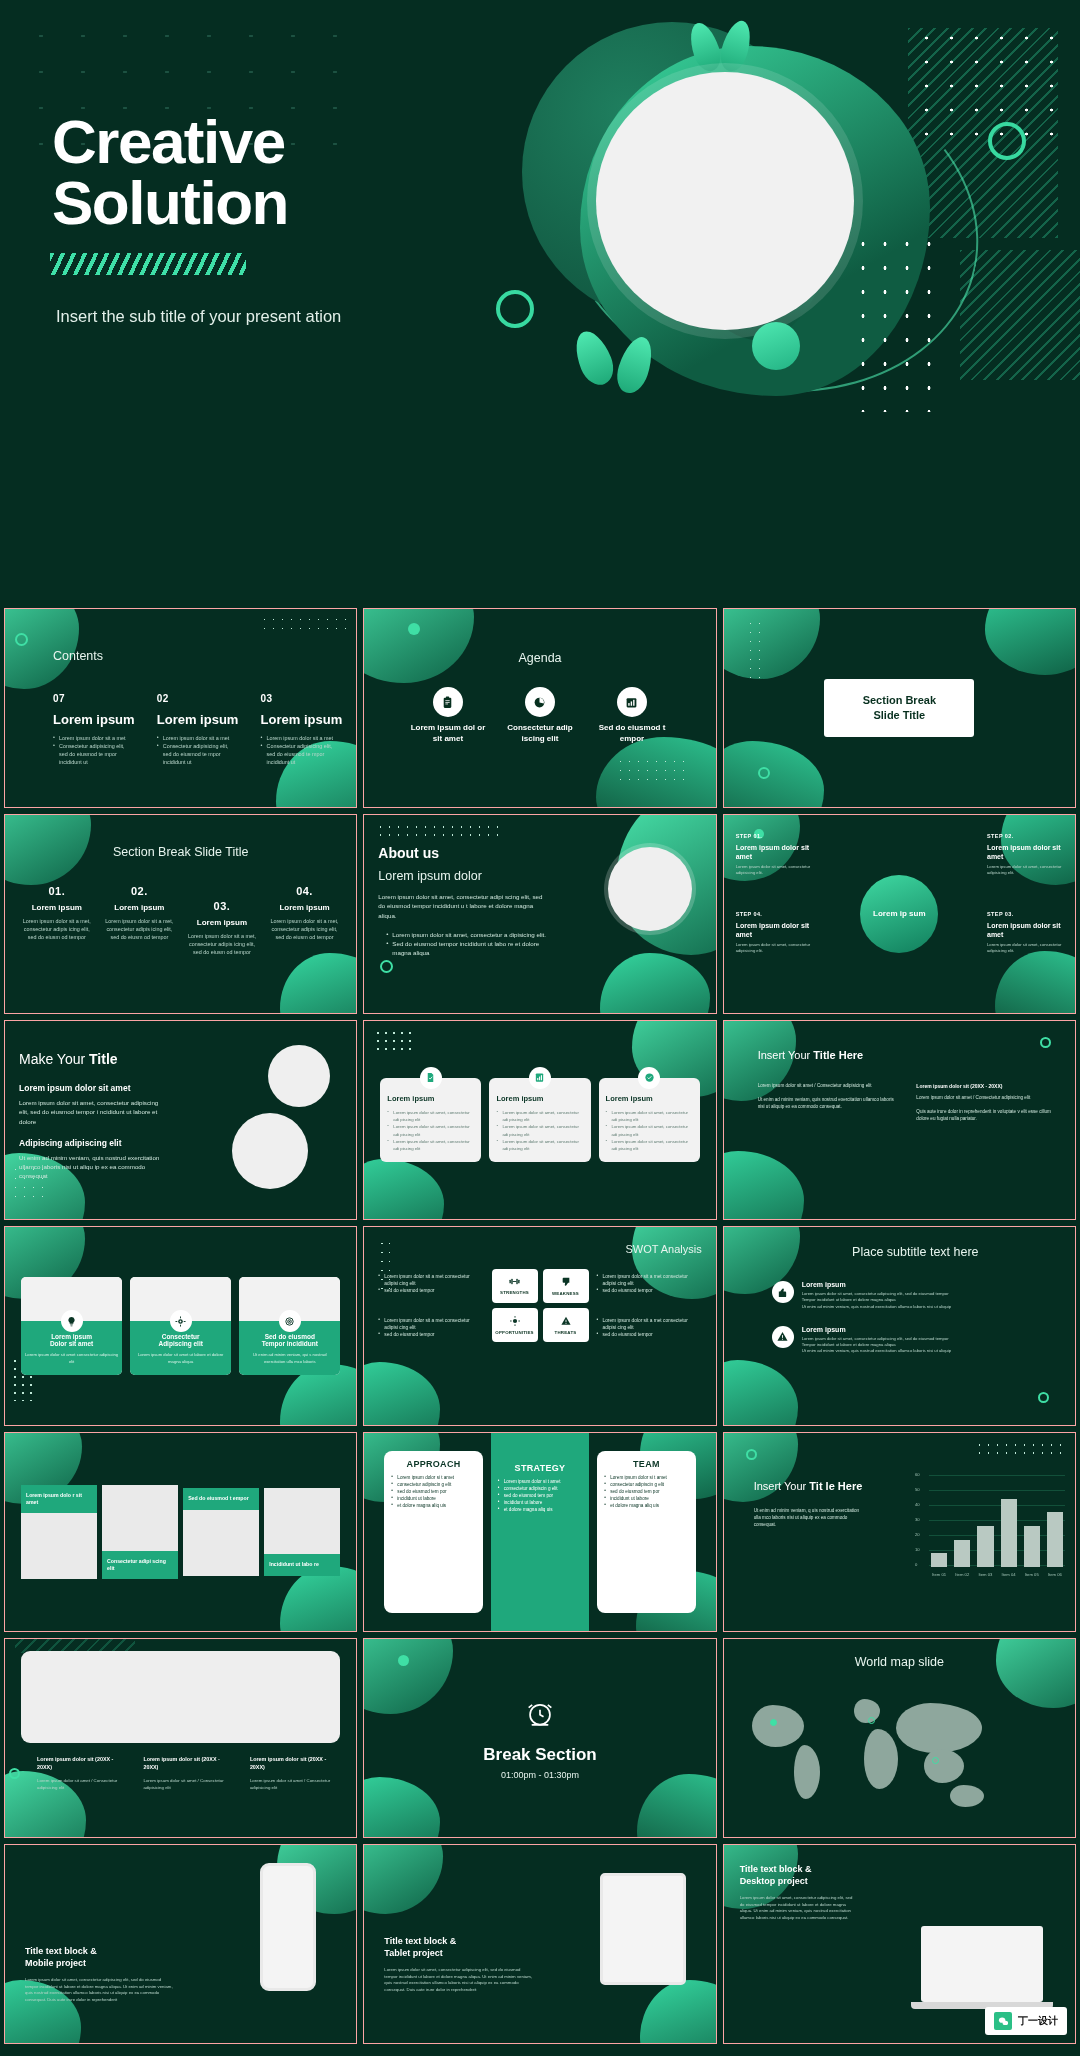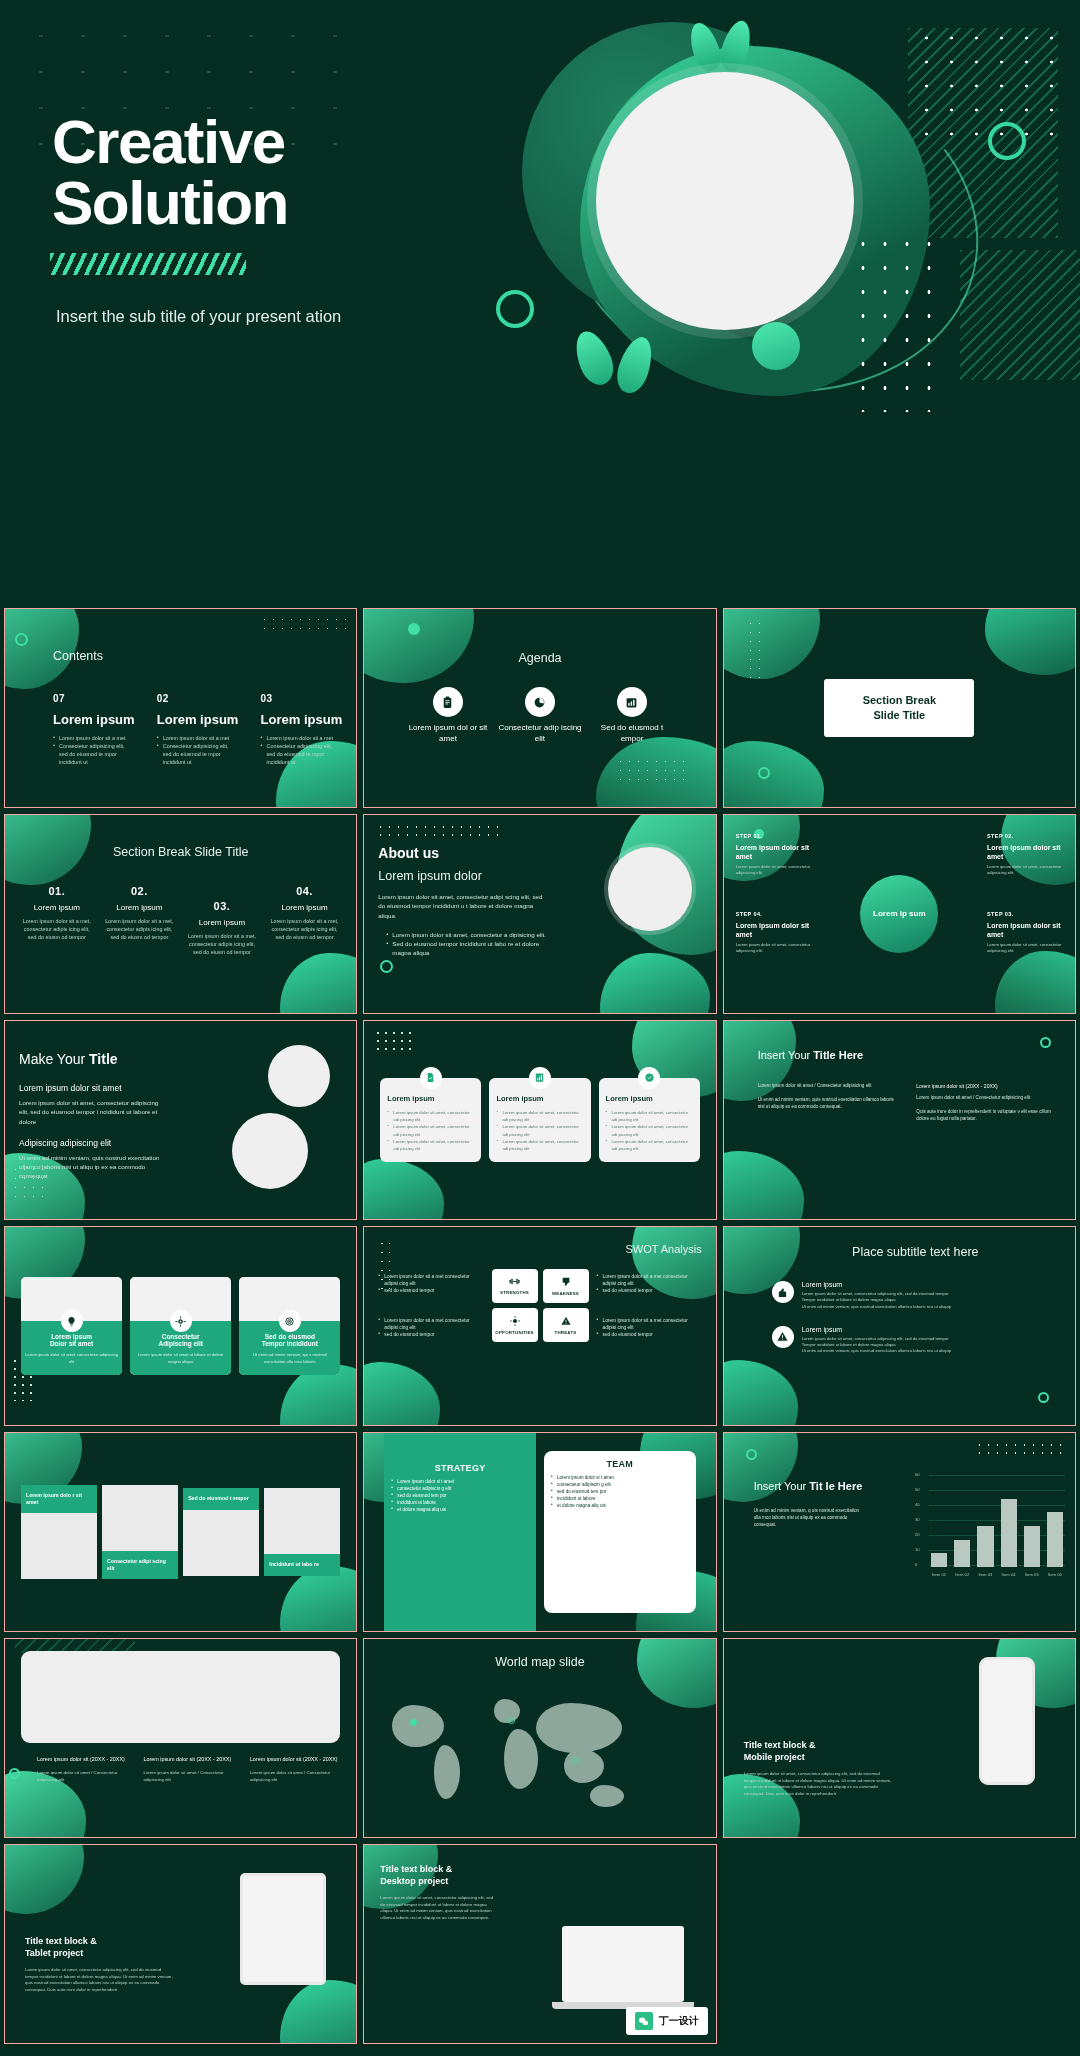--- a/index.html
+++ b/index.html
@@ -102,21 +102,21 @@
   .sblob { position:absolute; border-radius:45% 55% 50% 50%/55% 45% 55% 45%; }
   .g1 { background:linear-gradient(150deg,#4ae6ad,#0f6347); }
   .g2 { background:linear-gradient(200deg,#2fc894,#0a4630); }
   .g3 { background:linear-gradient(160deg,#35d7a0,#0d5a40); }
   .sring { position:absolute; border:2.5px solid #3fdfa5; border-radius:50%; }
   .hd-l { font-size:12.5px; color:#e8f5ef; font-weight:400; }
   .hd-b { font-size:13px; font-weight:700; color:#fff; }
   .tiny { font-size:5.4px; line-height:1.5; color:#b9d6cb; }
   .tiny2 { font-size:6.2px; line-height:1.5; color:#cfe6dc; }
   .num { font-size:10px; font-weight:700; color:#fff; letter-spacing:.5px; }
-  .sm-b { font-size:8px; font-weight:400; color:#fff; }
+  .sm-b { font-size:8px; font-weight:700; color:#fff; }
   .wcard { background:#f2f2f2; border-radius:6px; }
   .cenwhite { position:absolute; border-radius:50%; background:#efefef; }
 
   
   .pad { position:absolute; inset:0; padding:10px 14px; }
   .row3 { display:flex; gap:10px; }
   .col { flex:1; }
   ul.b { list-style:none; }
   ul.b li { position:relative; padding-left:6px; }
   ul.b li:before { content:"•"; position:absolute; left:0; top:-1px; }
@@ -677,20 +677,30 @@
           <div style="background:#1fa87c;color:#fff;font-size:5.2px;font-weight:700;padding:7px 5px;line-height:1.4;">Incididunt ut labo re</div>
         </div>
       </div>
     </div>
 
     <div class="slide">
       <div class="sblob g1" style="left:-34px;top:-36px;width:110px;height:105px;"></div>
       <div class="sblob g3" style="right:-34px;top:-34px;width:110px;height:100px;"></div>
       <div class="sblob g2" style="right:-30px;bottom:-40px;width:110px;height:100px;"></div>
       <div class="pad" style="display:flex;gap:8px;align-items:stretch;padding:18px 20px;">
+        <div class="pcard">
+          <h4>APPROACH</h4>
+          <ul class="b">
+            <li>Lorem ipsum dolor si t amet</li>
+            <li>consectetur adipiscin g elit</li>
+            <li>sed do eiusmod tem por</li>
+            <li>incididunt ut labore</li>
+            <li>et dolore magna aliq uis</li>
+          </ul>
+        </div>
         <div class="pcard mid" style="border-radius:0;margin:-18px 0;padding-top:30px;">
           <h4>STRATEGY</h4>
           <ul class="b">
             <li>Lorem ipsum dolor si t amet</li>
             <li>consectetur adipiscin g elit</li>
             <li>sed do eiusmod tem por</li>
             <li>incididunt ut labore</li>
             <li>et dolore magna aliq uis</li>
           </ul>
         </div>
@@ -769,20 +779,38 @@
             <div class="tiny" style="font-size:4.4px;margin-top:7px;">Lorem ipsum dolor sit amet / Consectetur adipisicing elit</div>
           </div>
           <div style="flex:1;">
             <div class="sm-b" style="font-size:5.4px;line-height:1.5;">Lorem ipsum dolor sit (20XX - 20XX)</div>
             <div class="tiny" style="font-size:4.4px;margin-top:7px;">Lorem ipsum dolor sit amet / Consectetur adipisicing elit</div>
           </div>
         </div>
       </div>
     </div>
 
+    <div class="slide">
+      <div class="sblob g1" style="left:-36px;top:-40px;width:125px;height:115px;"></div>
+      <div class="sblob g3" style="left:-34px;bottom:-40px;width:110px;height:100px;"></div>
+      <div class="sblob g2" style="right:-36px;bottom:-42px;width:115px;height:105px;"></div>
+      <div class="sring" style="left:34px;top:16px;width:11px;height:11px;background:#3fdfa5;border:none;"></div>
+      <div class="pad" style="display:flex;flex-direction:column;align-items:center;justify-content:center;">
+        <div>
+          <svg width="34" height="34" viewBox="0 0 48 48" fill="none" stroke="#ffffff" stroke-width="2.4">
+            <circle cx="24" cy="25" r="14"></circle>
+            <path d="M24 18v7l5 3"></path>
+            <path d="M13 11l-5 4M35 11l5 4"></path>
+            <rect x="12" y="38" width="24" height="2.6" rx="1.3" fill="#fff" stroke="none"></rect>
+          </svg>
+        </div>
+        <div style="font-size:17px;font-weight:700;margin-top:10px;">Break Section</div>
+        <div class="hd-l" style="font-size:9px;margin-top:5px;">01:00pm - 01:30pm</div>
+      </div>
+    </div>
 
     <div class="slide">
       <div class="sblob g1" style="right:-36px;top:-36px;width:115px;height:105px;"></div>
       <div class="pad" style="padding-top:16px;">
         <div class="hd-l" style="text-align:center;">World map slide</div>
       </div>
       <div class="worldmap">
         <div class="wm-dot" style="left:16px;top:22px;width:52px;height:42px;"></div>
         <div class="wm-dot" style="left:58px;top:62px;width:26px;height:54px;"></div>
         <div class="wm-dot" style="left:118px;top:16px;width:26px;height:24px;"></div>

